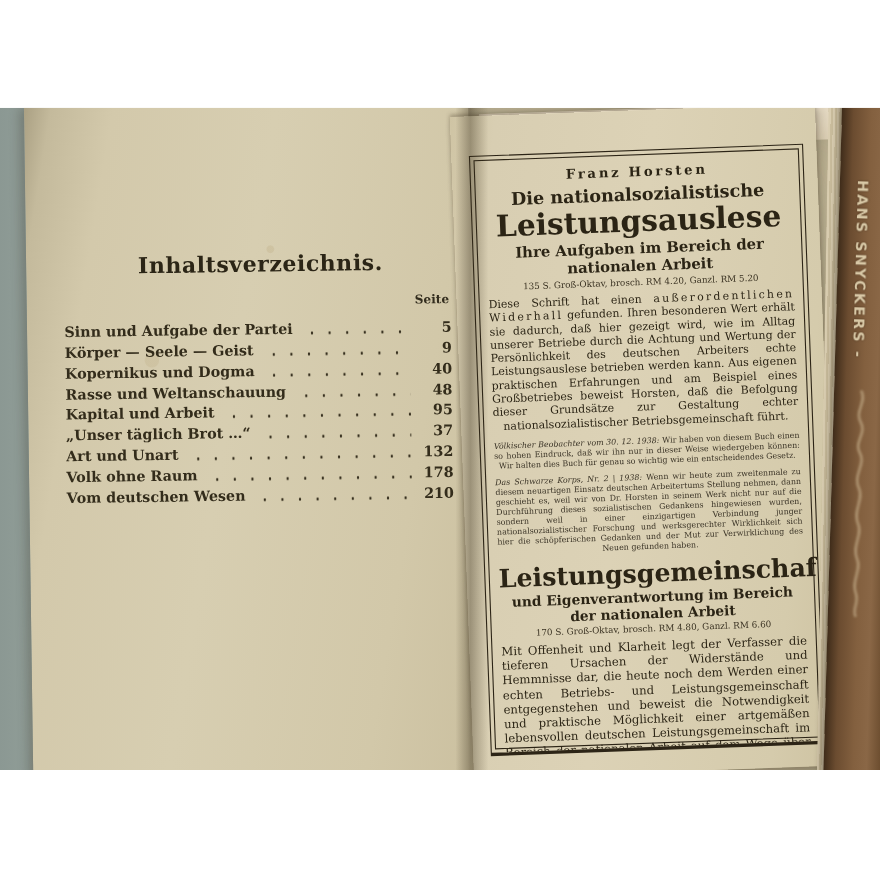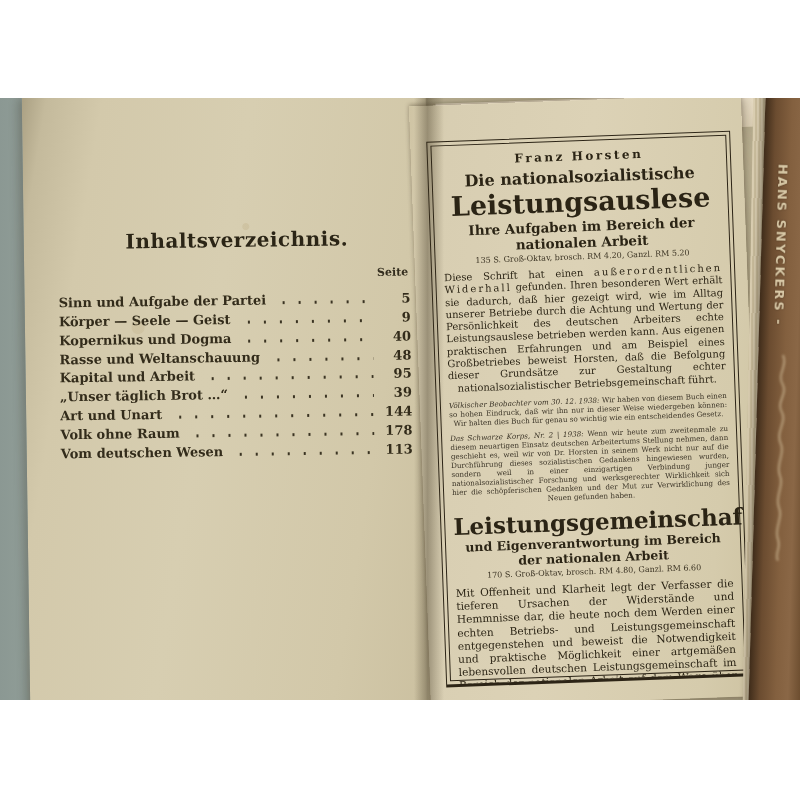--- a/index.html
+++ b/index.html
@@ -108,36 +108,36 @@
           <span class="toc-page">48</span>
         </div>
         <div class="toc-row">
           <span class="toc-label">Kapital und Arbeit</span>
           <span class="toc-leader"></span>
           <span class="toc-page">95</span>
         </div>
         <div class="toc-row">
           <span class="toc-label">„Unser täglich Brot …“</span>
           <span class="toc-leader"></span>
-          <span class="toc-page">39</span>
+          <span class="toc-page">37</span>
         </div>
         <div class="toc-row">
           <span class="toc-label">Art und Unart</span>
           <span class="toc-leader"></span>
-          <span class="toc-page">144</span>
+          <span class="toc-page">132</span>
         </div>
         <div class="toc-row">
           <span class="toc-label">Volk ohne Raum</span>
           <span class="toc-leader"></span>
           <span class="toc-page">178</span>
         </div>
         <div class="toc-row">
           <span class="toc-label">Vom deutschen Wesen</span>
           <span class="toc-leader"></span>
-          <span class="toc-page">113</span>
+          <span class="toc-page">210</span>
         </div>
       </div>
     </div>
 
     <div class="gutter"></div>
 
     <div class="pages-edge"></div>
     <div class="page-right">
       <div class="ad-box">
         <div class="ad-inner">

